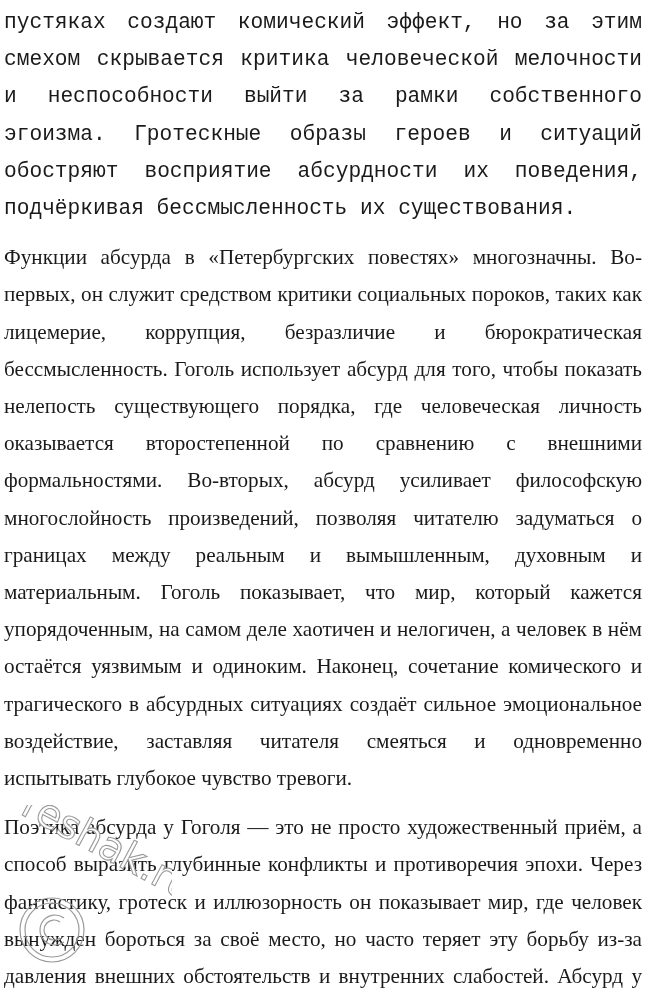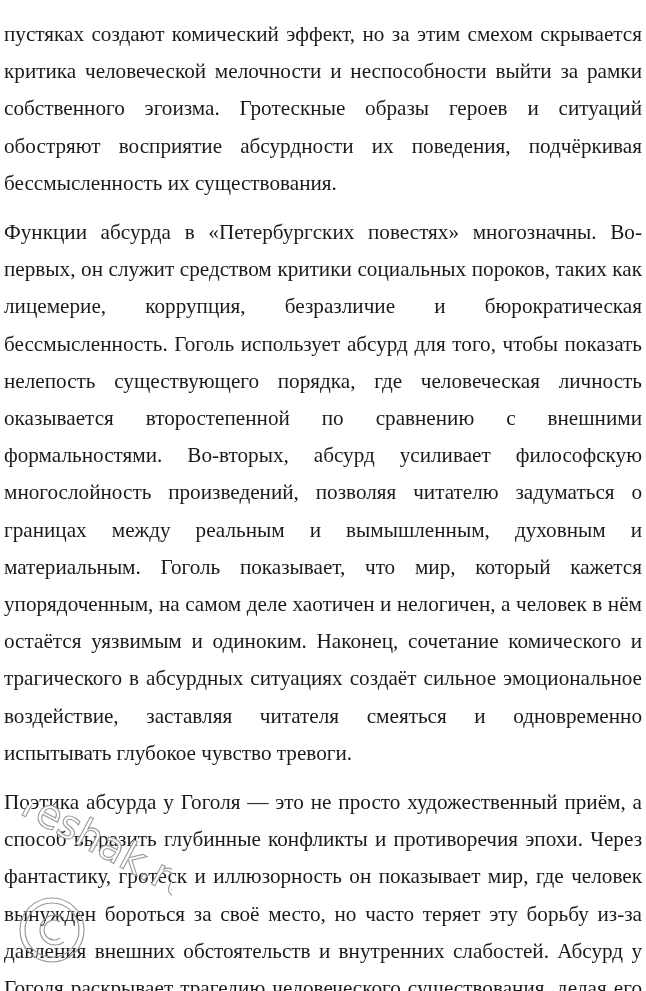--- a/index.html
+++ b/index.html
@@ -23,21 +23,22 @@
       line-height: 37.2px;
       color: #1a1a1a;
       text-align: justify;
     }
     .para {
       margin: 0 0 12px 0;
       text-align: justify;
       text-align-last: left;
     }
     .para.first {
-      margin-top: 16px;
+      margin-top: 4px;
+      font-family: Liberation Mono, monospace;
     }
     .watermark {
       position: absolute;
       left: 2px;
       top: 805px;
       width: 170px;
       height: 180px;
       pointer-events: none;
     }
   </style>

